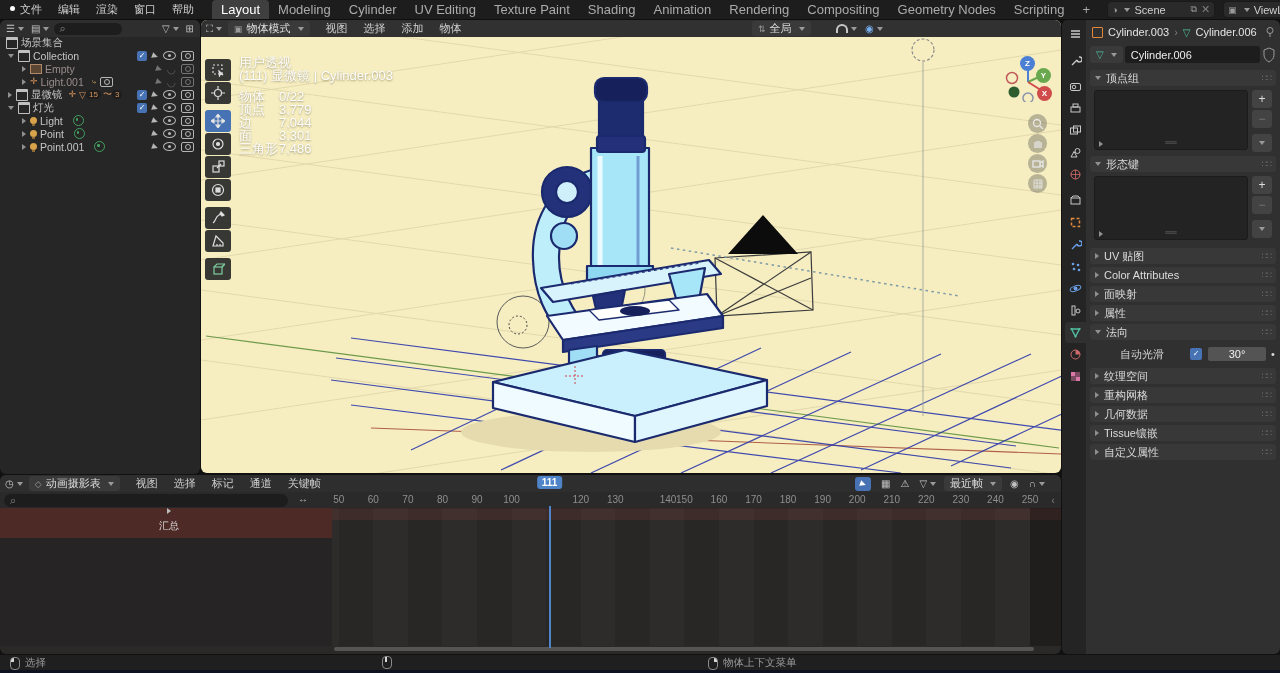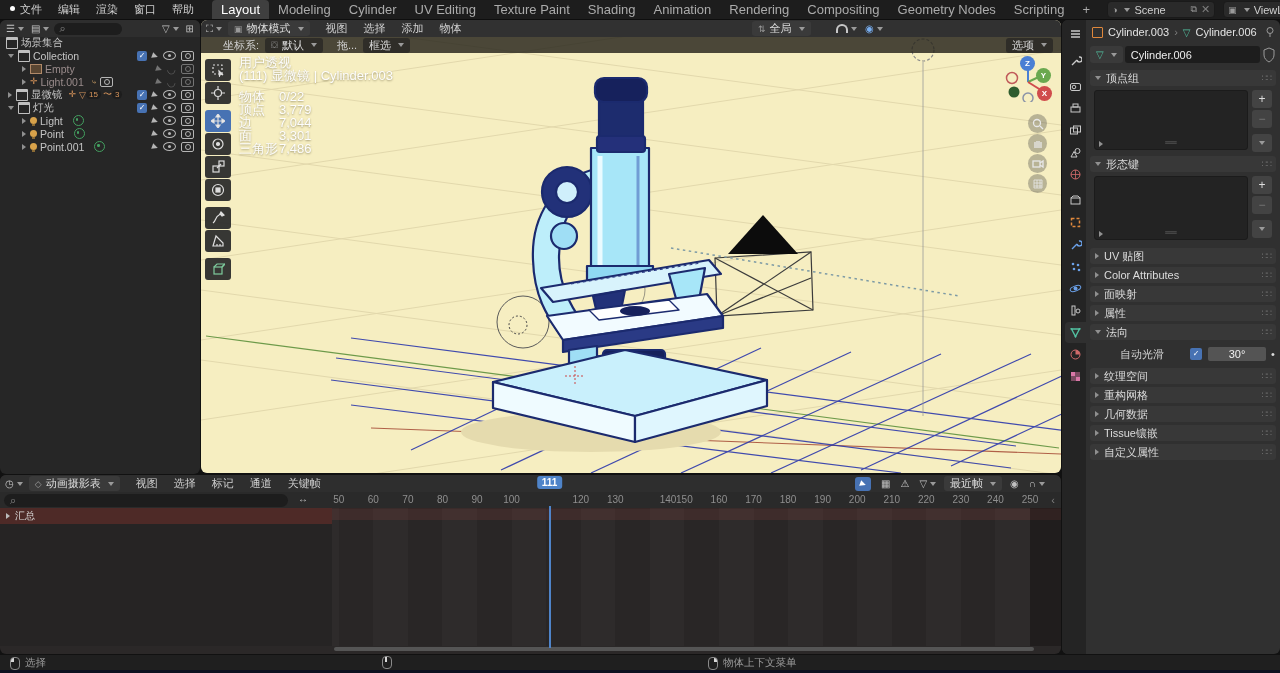--- a/index.html
+++ b/index.html
@@ -500,37 +500,20 @@
           <span class="cv"></span>
       </div>
       <span class="hdr-ic" style="position:absolute;left:633px;">
           <span class="magnet"></span>
           <span class="cv"></span>
         </span>
       <span class="hdr-ic blueic" style="position:absolute;left:662px;">◉<span class="cv"></span></span>
 
     </div>
 
-    <div class="vp-tools">
-      <span style="margin-left:22px;">坐标系:</span>
-      <div class="dd" style="margin-left:6px;background:#2f2d28;">
-        <span class="miniglyph">⛋</span>
-          <span>默认</span>
-          <span class="cv"></span>
-      </div>
-      <span style="margin-left:14px;">拖...</span>
-      <div class="dd" style="margin-left:6px;background:#2f2d28;">
-        <span>框选</span>
-          <span class="cv"></span>
-      </div>
-      <div class="dd" style="margin-left:auto;margin-right:8px;background:#2f2d28;">
-        <span>选项</span>
-          <span class="cv"></span>
-      </div>
-    </div>
   </div>
 
   <div class="abs props">
     <div class="ptabs">
       <div class="ptab" style="top:3px;">
           <svg width="13" height="13">
             <path d="M2 4 H11 M2 7 H11 M2 10 H11" stroke="#c8c8c8" stroke-width="1.3"></path>
           </svg>
         </div>
       <div class="ptab" style="top:30px;">
@@ -796,21 +779,21 @@
           <span class="rlabel" style="left: 926.32px;">220</span>
           <span class="rlabel" style="left: 960.88px;">230</span>
           <span class="rlabel" style="left: 995.44px;">240</span>
           <span class="rlabel" style="left: 1030px;">250</span>
         </div>
       <span class="dim" style="position:absolute;right:6px;top:2px;">‹</span>
     </div>
     <div class="ds-chan">
       <div style="position:absolute;left:0;top:0;width:1061px;height:12px;background:rgba(190,85,75,.14);"></div>
       <div style="position:absolute;left:0;top:0;width:332px;height:138px;background:#262424;">
-        <div class="row" style="height:16px;background:#4e2a27;color:#ddd;padding-left:6px;gap:5px;font-size:10px;">
+        <div class="row" style="height:30px;background:#4e2a27;color:#ddd;padding-left:6px;gap:5px;font-size:10px;flex-direction:column;">
           <span class="tri-r" style="border-left-color:#bbb;"></span>
             <span>汇总</span>
         </div>
       </div>
       <div id="outrange" style="position: absolute; top: 0px; height: 138px; right: 0px; background: rgba(0, 0, 0, 0.22); width: 31px;"></div>
     </div>
     <div id="fbadge" class="fbadge" style="left: 549.616px;">111</div>
     <div id="playhead" class="playhead" style="left: 548.616px;"></div>
     <div class="hsb"></div>
   </div>

